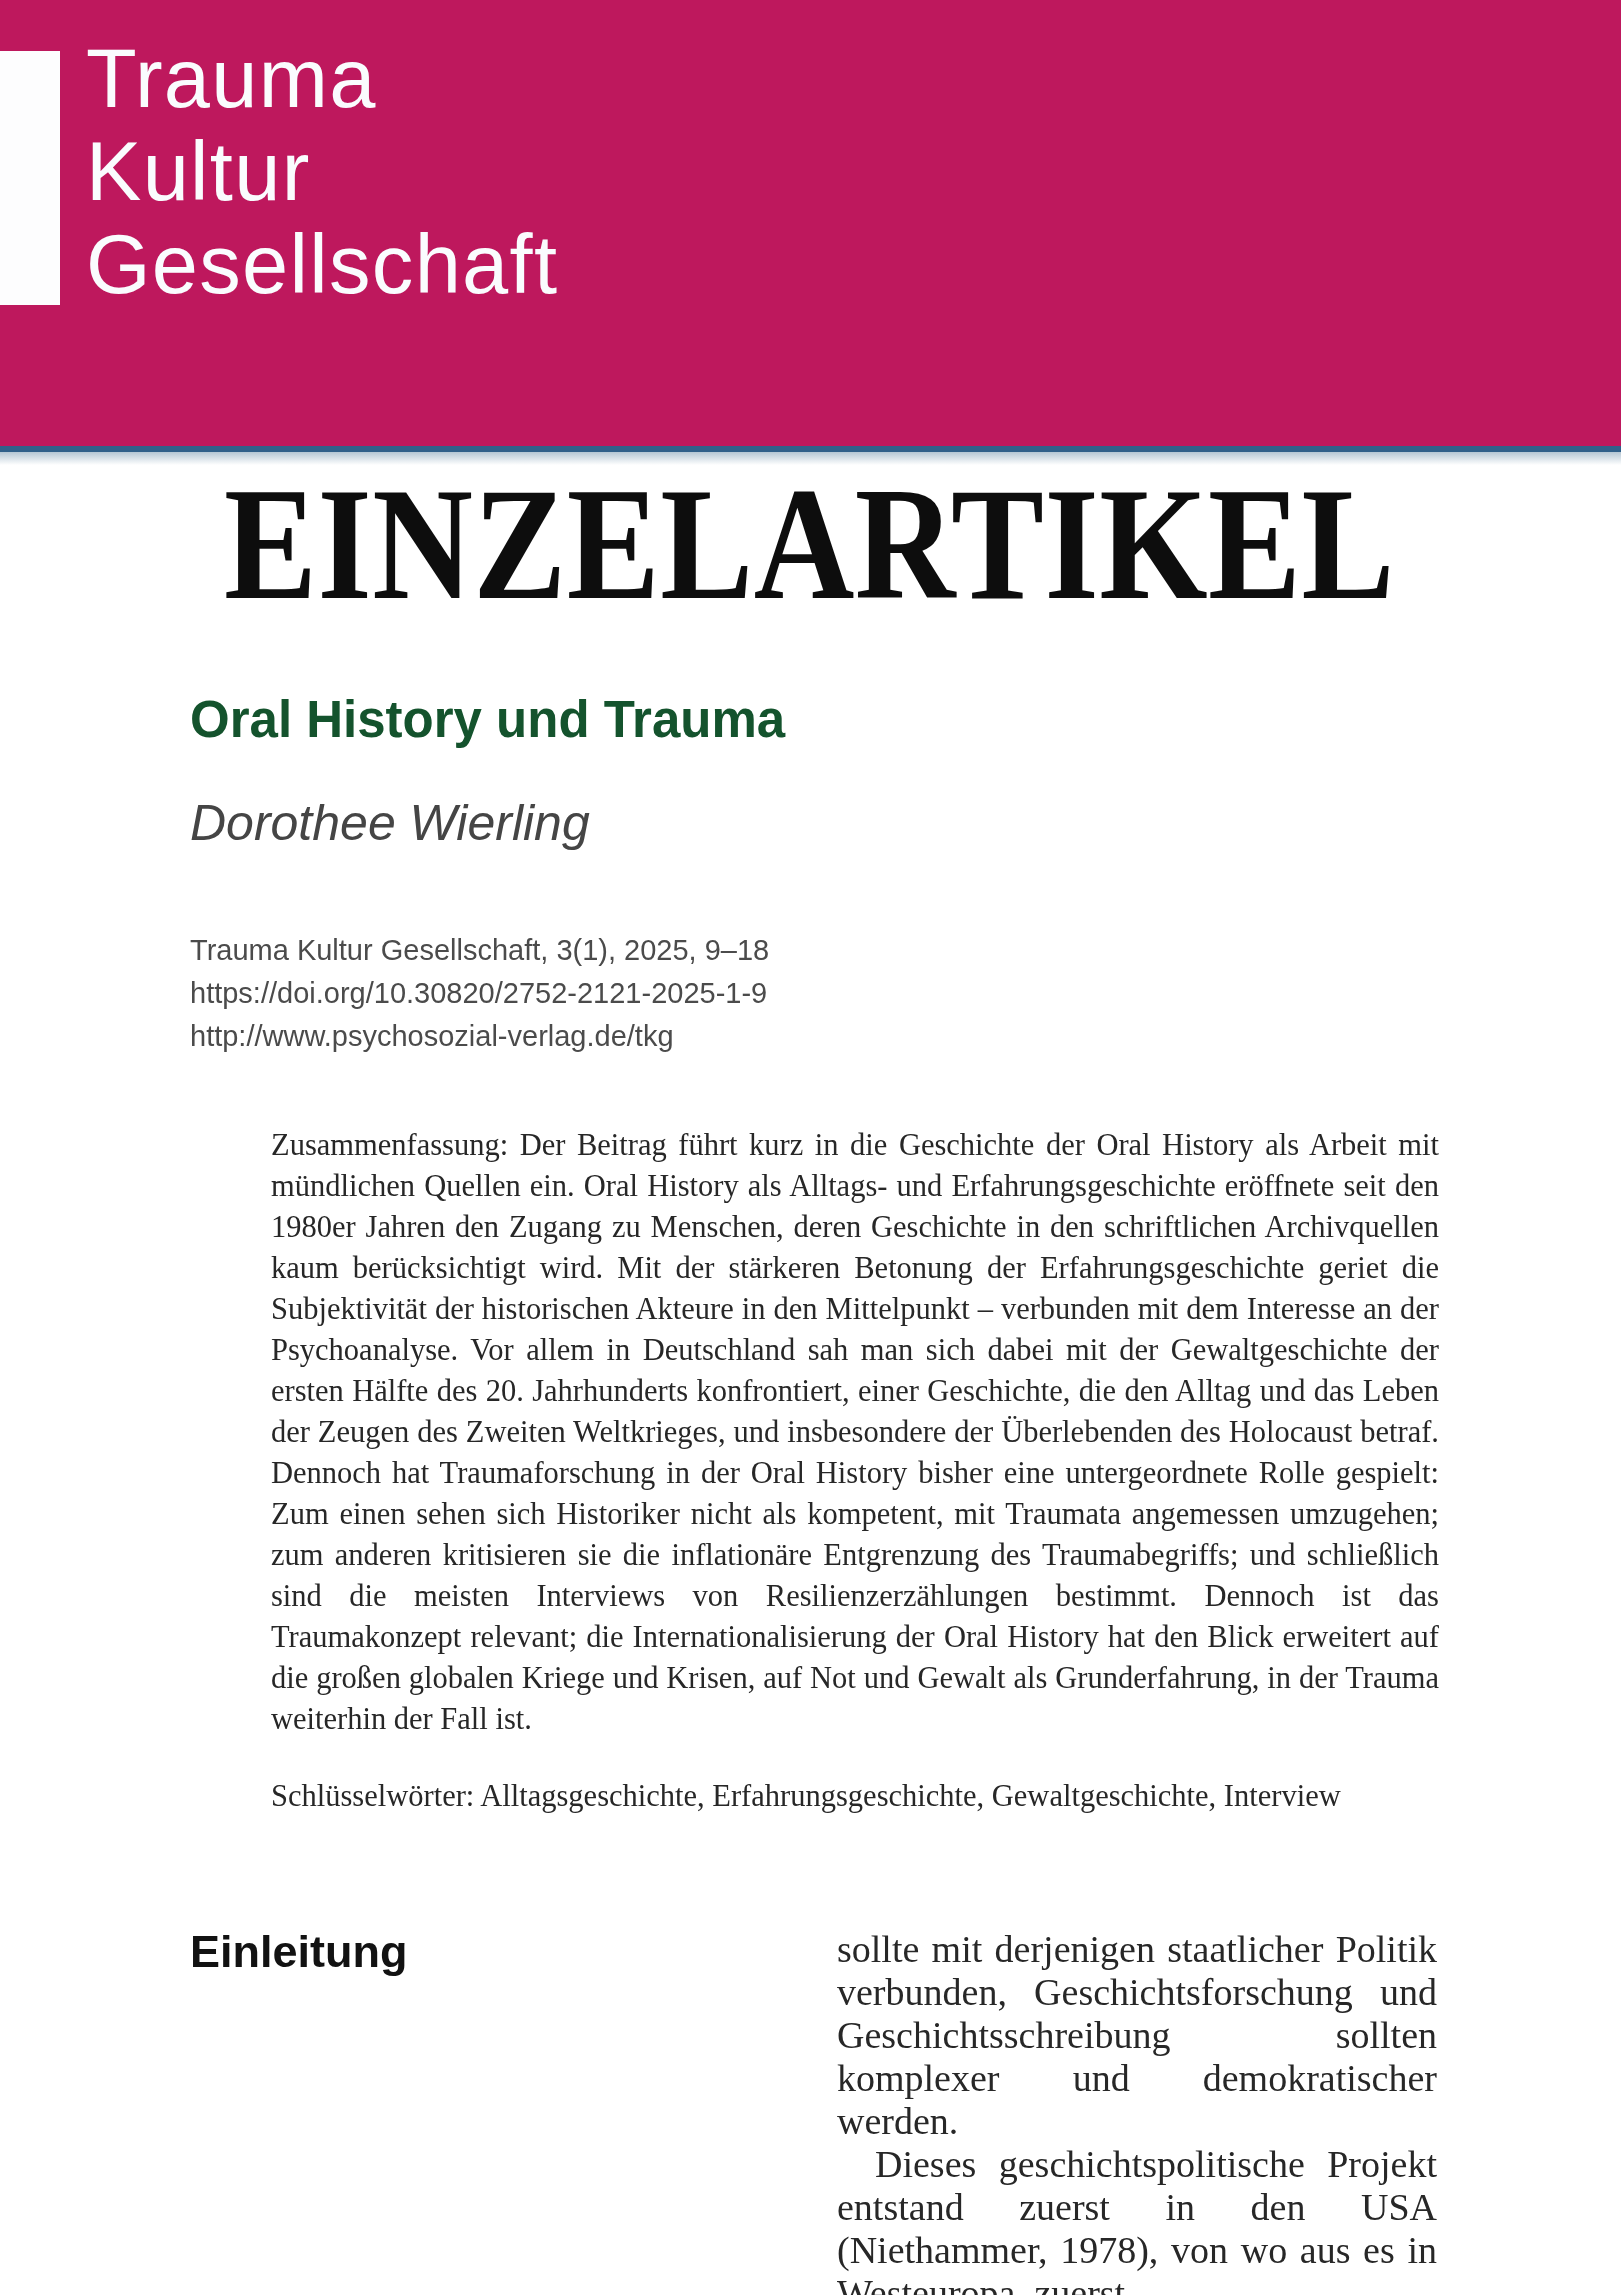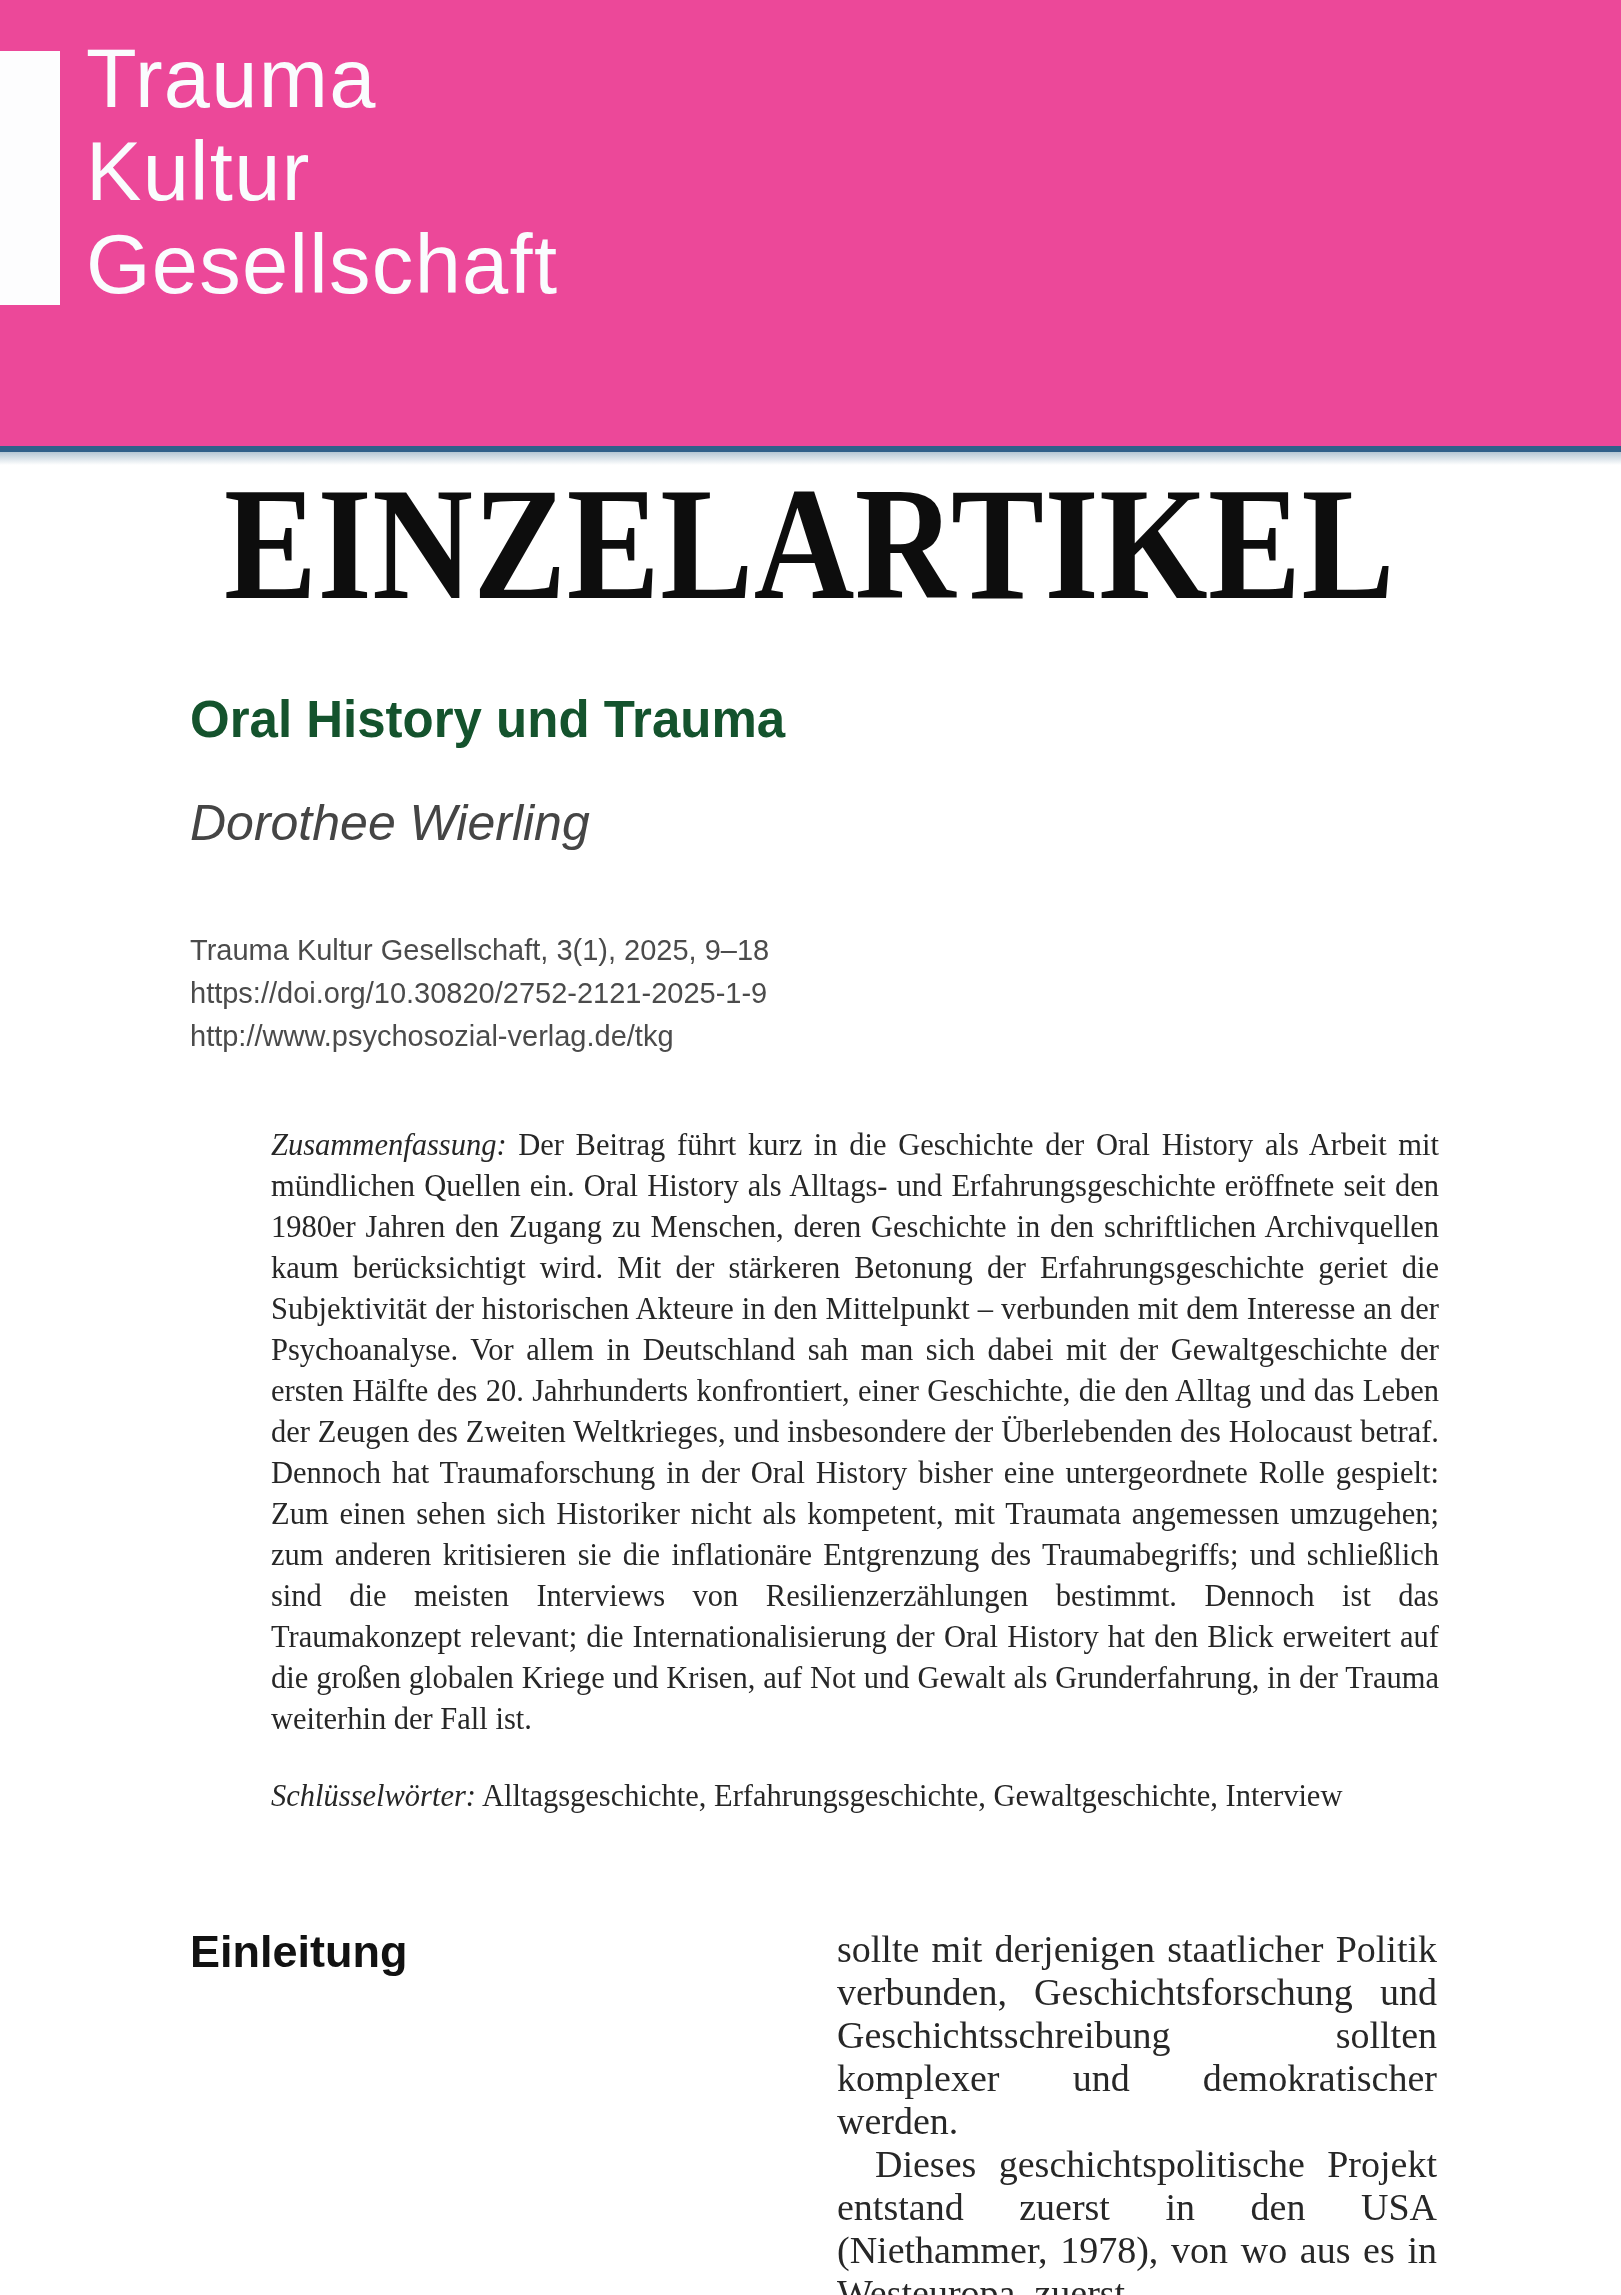--- a/index.html
+++ b/index.html
@@ -8,21 +8,21 @@
     width:1622px;
     height:2295px;
     background:#ffffff;
     overflow:hidden;
     font-family:"Liberation Serif", serif;
     color:#272727;
   }
   
   .band{
     position:absolute;left:0;top:0;width:1622px;height:446px;
-    background:#ec4899;
+    background:#be185d;
   }
   .band-edge{
     position:absolute;left:0;top:446px;width:1622px;height:6.5px;
     background:#30608a;
   }
   .band-fade{
     position:absolute;left:0;top:452px;width:1622px;height:13px;
     background:linear-gradient(180deg,#b5c7d4 0%,#ffffff 100%);
   }
   .logo-bar{
@@ -82,21 +82,21 @@
     font-family:"Liberation Serif", serif;
     font-size:30.5px;line-height:41px;
     text-align:justify;
     hyphens:auto;
     color:#272727;
   }
   .abstract-block p.keywords{
     margin-top:36px;
     text-align:left;
   }
-  .it{font-style:italic;margin-top:40px;}
+  .it{margin-top:40px;}
   
   .columns{
     position:absolute;left:190px;top:1928px;width:1247px;
     display:flex;
     gap:50px;
   }
   .col{width:597px;}
   .col-right{width:600px;}
   .col h2{
     margin:0 0 38px 0;

